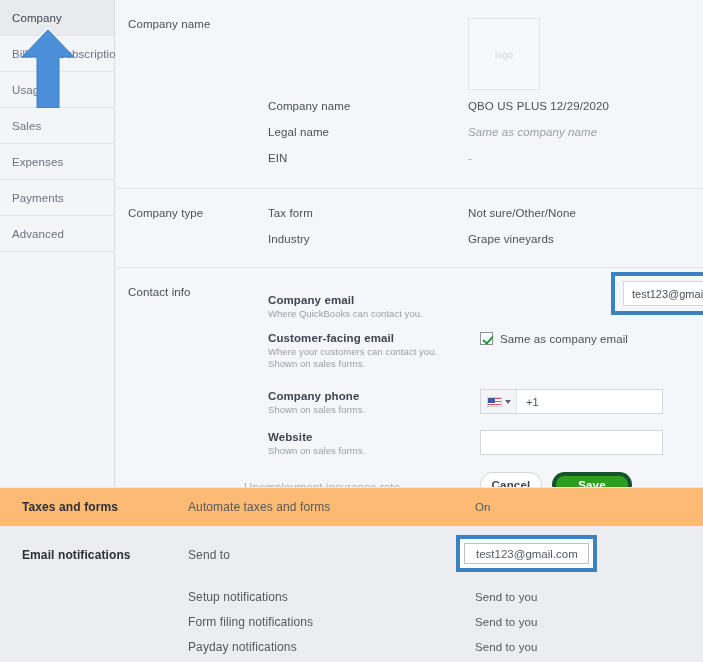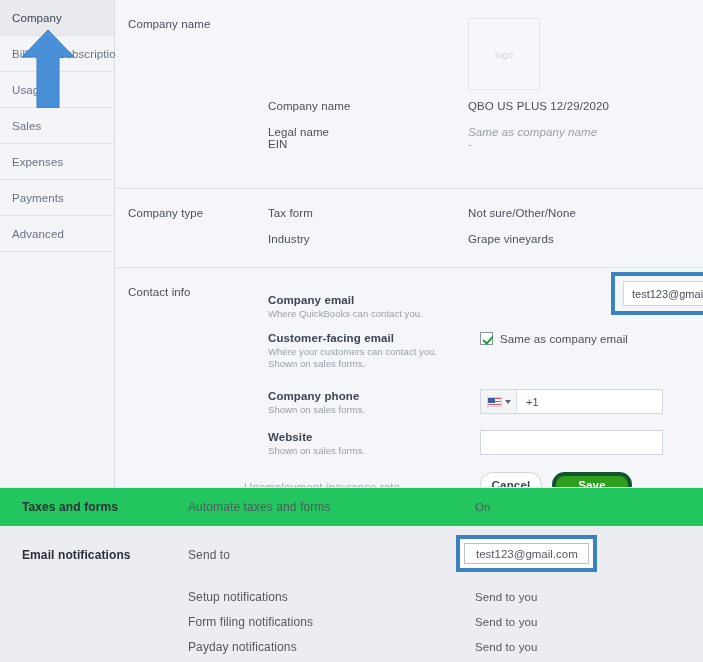--- a/index.html
+++ b/index.html
@@ -299,21 +299,21 @@
     height: 175px;
     background: #ffffff;
     overflow: hidden;
   }
   .b-row {
     display: flex;
     align-items: center;
     height: 39px;
     padding-left: 22px;
   }
-  .b-row.white { background: #22c55e; border-top: 1px solid #e6e8ec; }
+  .b-row.white { background: #fdba74; border-top: 1px solid #e6e8ec; }
   .b-row.gray  { background: #ebedf0; }
   .b-sec {
     width: 166px;
     flex: 0 0 166px;
     font-size: 12px;
     font-weight: bold;
     color: #2c3038;
     letter-spacing: .1px;
   }
   .b-key {
@@ -404,21 +404,21 @@
           <div class="sec-title">Company name</div>
           <div class="sec-body">
             <div id="logo-box">
               <span>logo</span>
             </div>
             <div style="position:absolute; left:0; top:100px; width:100%;">
               <div class="kv-row" style="margin-bottom:14px;">
                 <span class="kv-label">Company name</span>
                 <span class="kv-value">QBO US PLUS 12/29/2020</span>
               </div>
-              <div class="kv-row" style="">
+              <div class="kv-row" style="margin-bottom:14px;">
                 <span class="kv-label">Legal name</span>
                 <span class="kv-value muted-italic">Same as company name</span>
               </div>
               <div class="kv-row">
                 <span class="kv-label">EIN</span>
                 <span class="kv-value dash">-</span>
               </div>
             </div>
           </div>
         </div>

